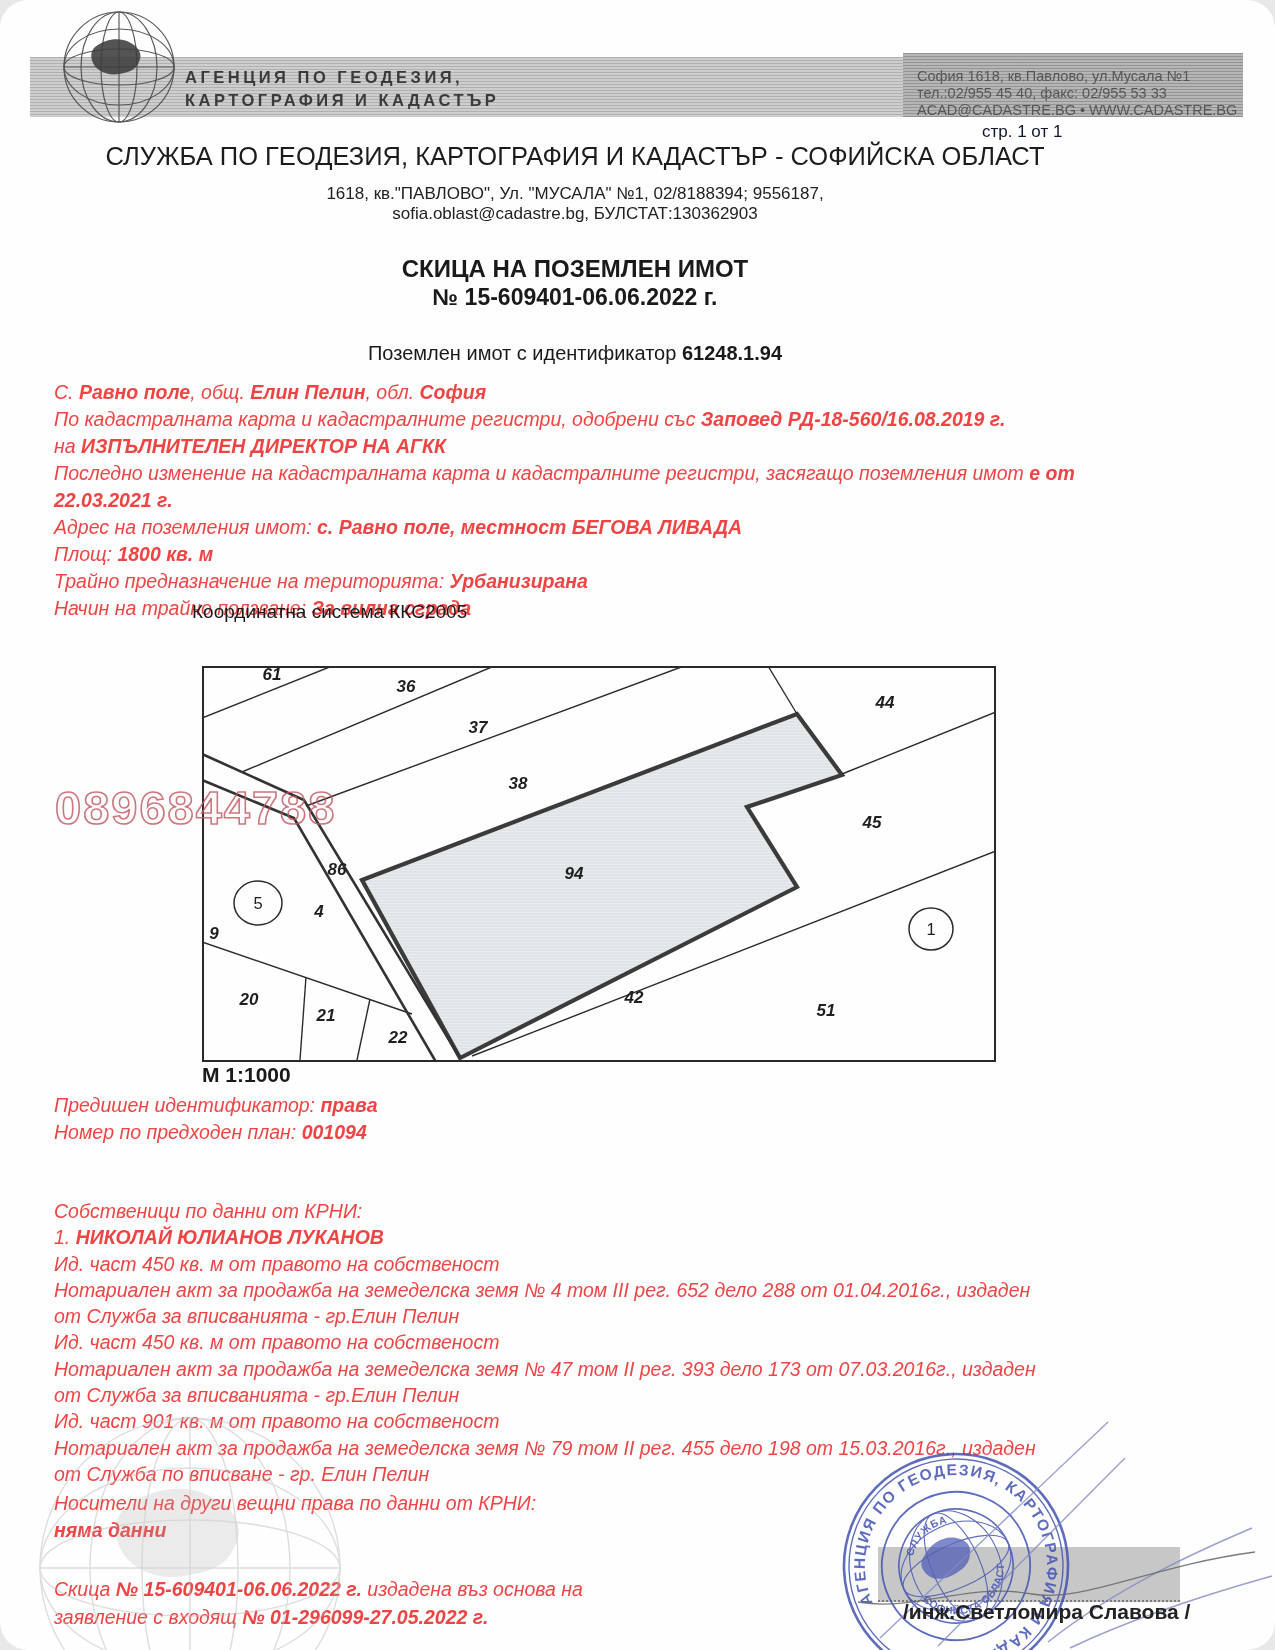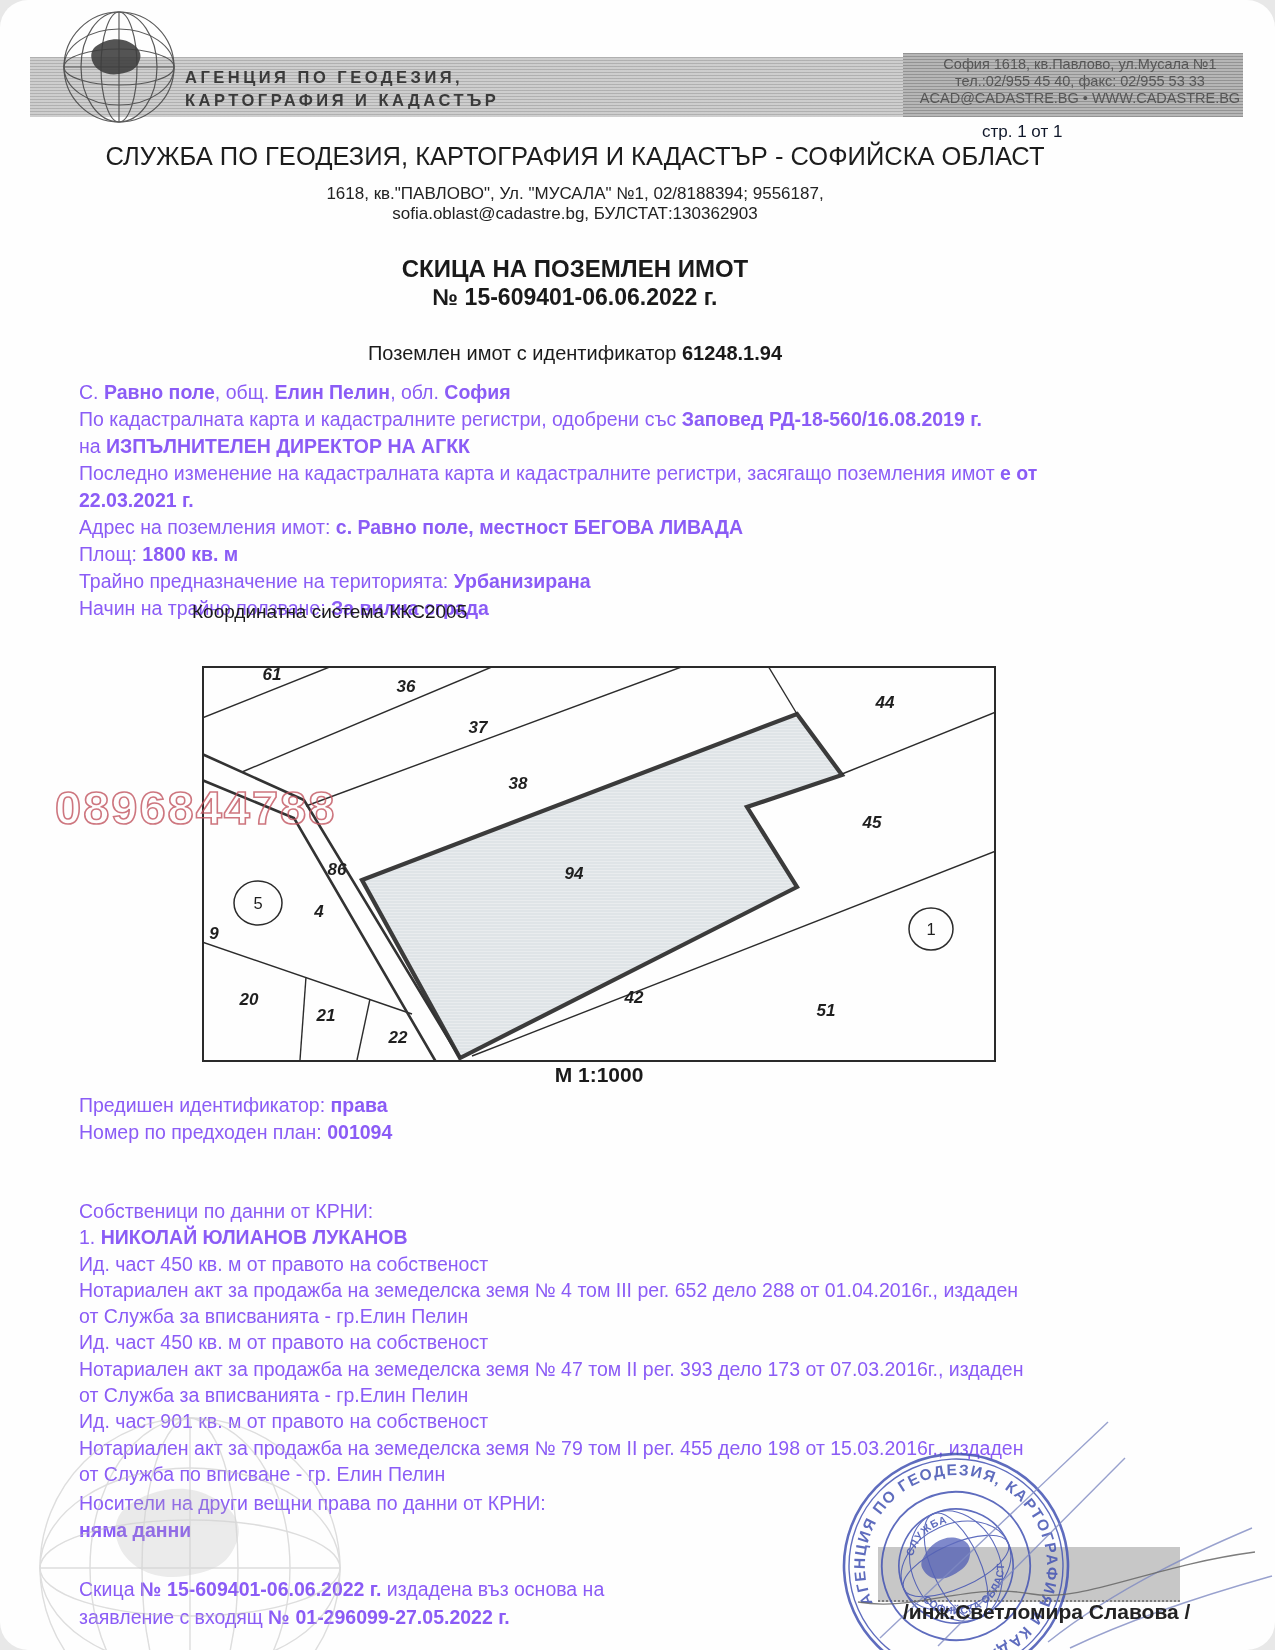--- a/index.html
+++ b/index.html
@@ -8,43 +8,43 @@
   .abs{position:absolute;}
   
   .band{left:30px;top:57px;width:1213px;height:60px;
         background:linear-gradient(180deg,#a2a2a2 0%,#d0d0d0 28%,#cscsc 50%,#c9c9c9 70%,#9d9d9d 100%);
         background-color:#c3c3c3;}
   .band-tex{position:absolute;inset:0;background:repeating-linear-gradient(180deg,rgba(120,120,120,.25) 0 1px,rgba(255,255,255,.18) 1px 3px);}
   .agency-name{left:185px;top:66px;font-size:16.5px;font-weight:bold;letter-spacing:3.5px;
                color:#3a3a3a;line-height:23px;white-space:pre;}
   .contact-box{left:903px;top:53px;width:340px;height:64px;background:#a6a6a6;
                background-image:repeating-linear-gradient(180deg,rgba(90,90,90,.25) 0 1px,rgba(230,230,230,.25) 1px 3px);
-               color:#565656;font-size:14.5px;line-height:17px;padding:3px 0 0 14px;box-sizing:border-box;text-align:center;}
+               color:#565656;font-size:14.5px;line-height:17px;padding:15px 0 0 14px;box-sizing:border-box;}
   .pageno{left:982px;top:122px;font-size:17px;color:#0f172a;}
   
   .cwrap{left:60px;width:1030px;text-align:center;}
   .office-title{top:142px;font-size:25.5px;color:#1c1c1c;}
   .office-addr{top:184px;font-size:17px;line-height:19.5px;color:#222;}
   .doc-title{top:255px;font-size:24px;font-weight:bold;}
   .doc-no{top:284px;font-size:23px;font-weight:bold;}
   .idline{top:342px;font-size:20px;}
   .idline .b{font-weight:bold;}
   
-  .tblock{left:79px;width:1150px;font-size:19.5px;color:#8b5cf6;}
+  .tblock{left:54px;width:1150px;font-size:19.5px;color:#ef4444;font-style:italic;}
   .tline{white-space:pre-wrap;}
   .b{font-weight:bold;}
   #details-block{top:379px;line-height:27px;}
   #aftermap-block{top:1092px;line-height:27px;}
   #owners-block{top:1198px;line-height:26.3px;}
   #rights-block{top:1490px;line-height:26.5px;}
   #footer-block{top:1576px;line-height:27.5px;}
   
   .coordsys{left:192px;top:601px;font-size:19px;}
   .mapsvg{left:202px;top:666px;}
-  .scalelabel{left:202px;top:1063px;width:794px;text-align:center;font-size:21px;font-weight:bold;}
+  .scalelabel{left:202px;top:1063px;width:794px;font-size:21px;font-weight:bold;}
   .plabel{font:italic bold 17px "Liberation Sans",sans-serif;fill:#1f1f1f;}
   .clabel{font:16.5px "Liberation Sans",sans-serif;fill:#1f1f1f;}
   
   .wm{left:50px;top:780px;opacity:.8;}
   
   .grayband{left:878px;top:1547px;width:302px;height:53px;background:#c2c2c2;
             background-image:radial-gradient(rgba(100,100,100,.55) 22%,transparent 23%);
             background-size:4px 4px;border-bottom:2px dotted #6f6f6f;opacity:.9;}
   .sig{left:855px;top:1600px;font-size:21px;font-weight:bold;color:#222;padding-left:48px;}
   .stampwrap{left:820px;top:1380px;}

